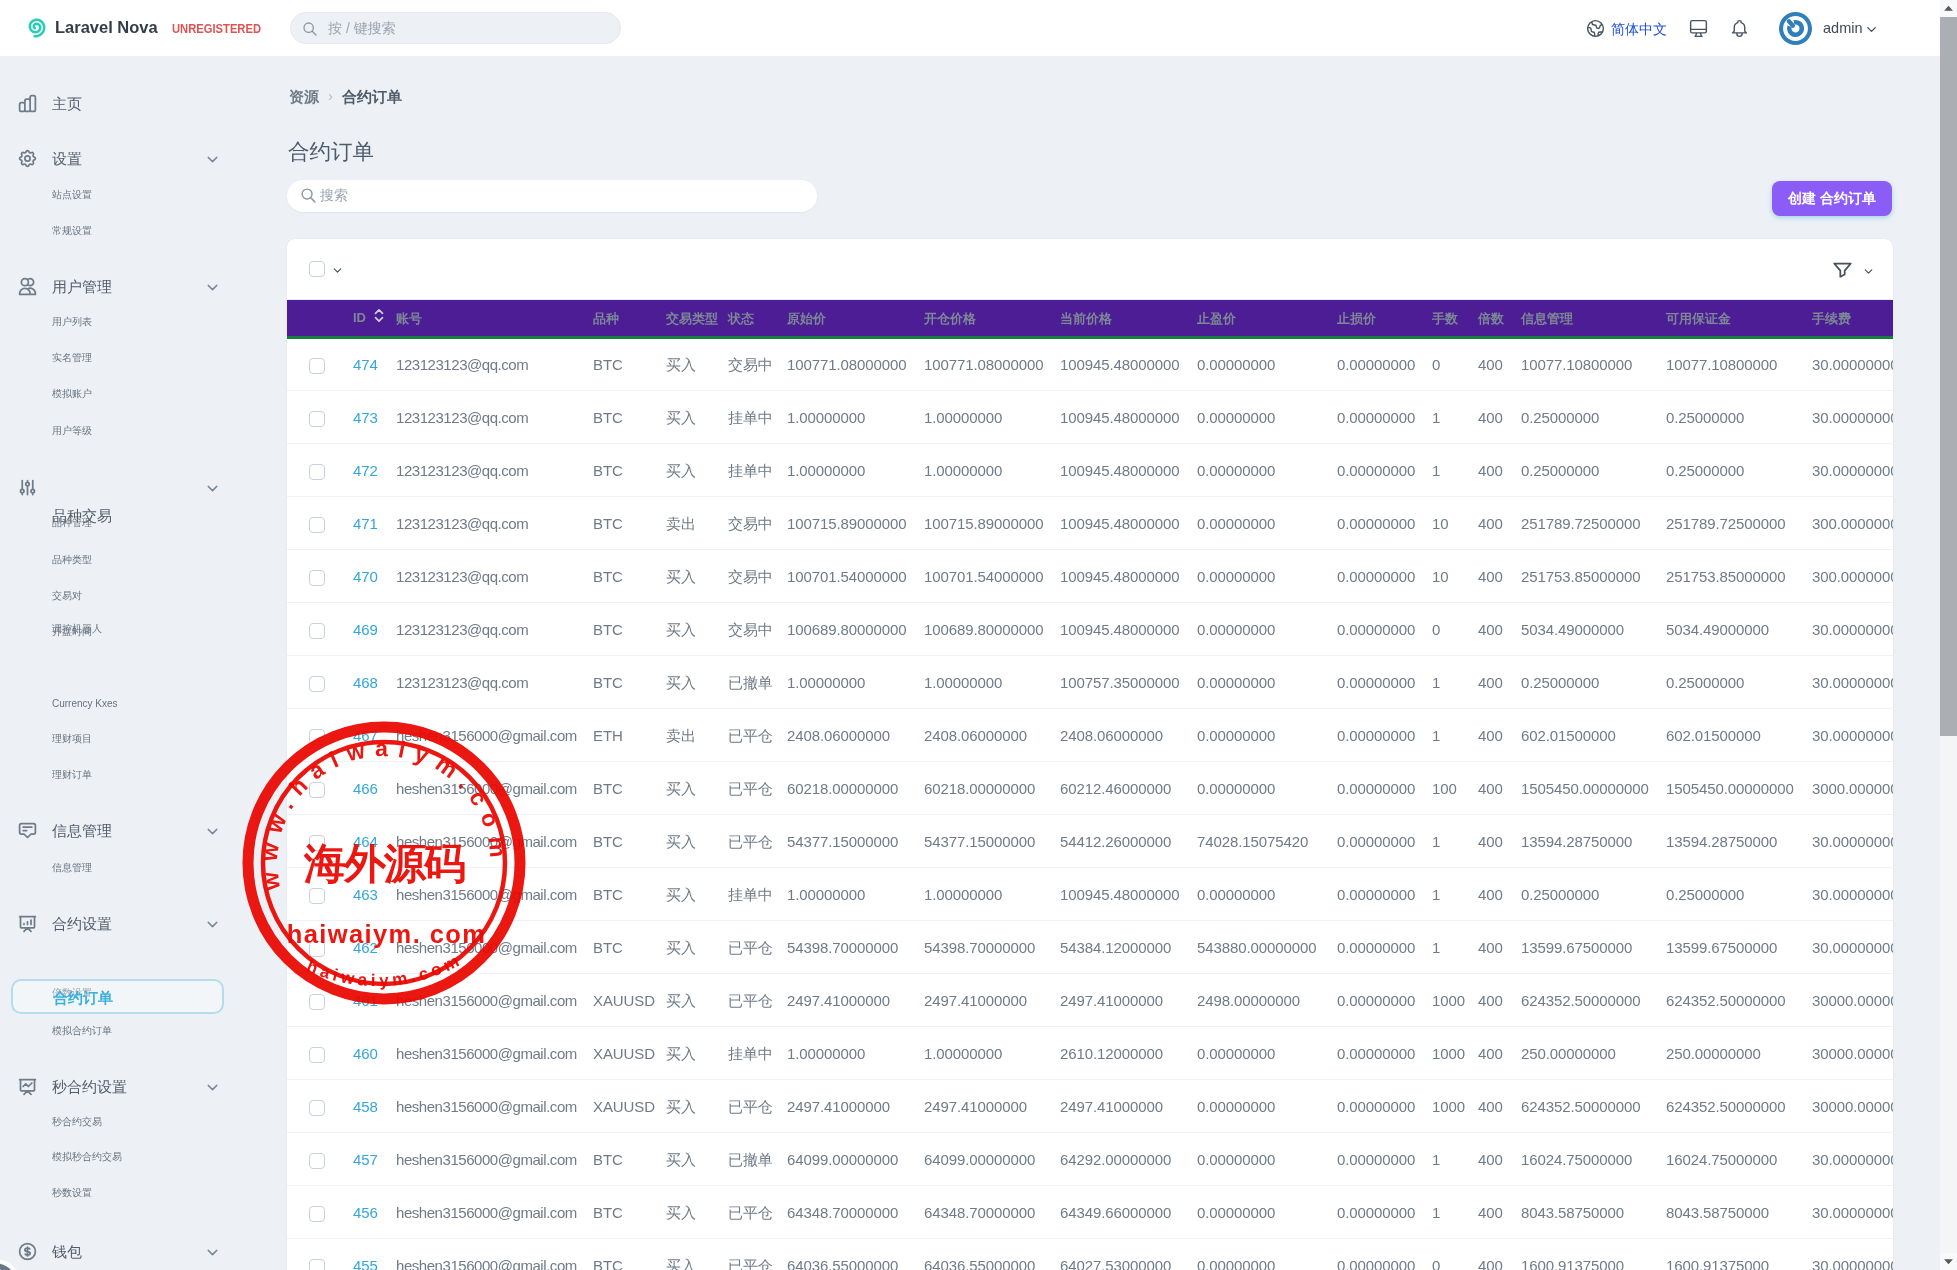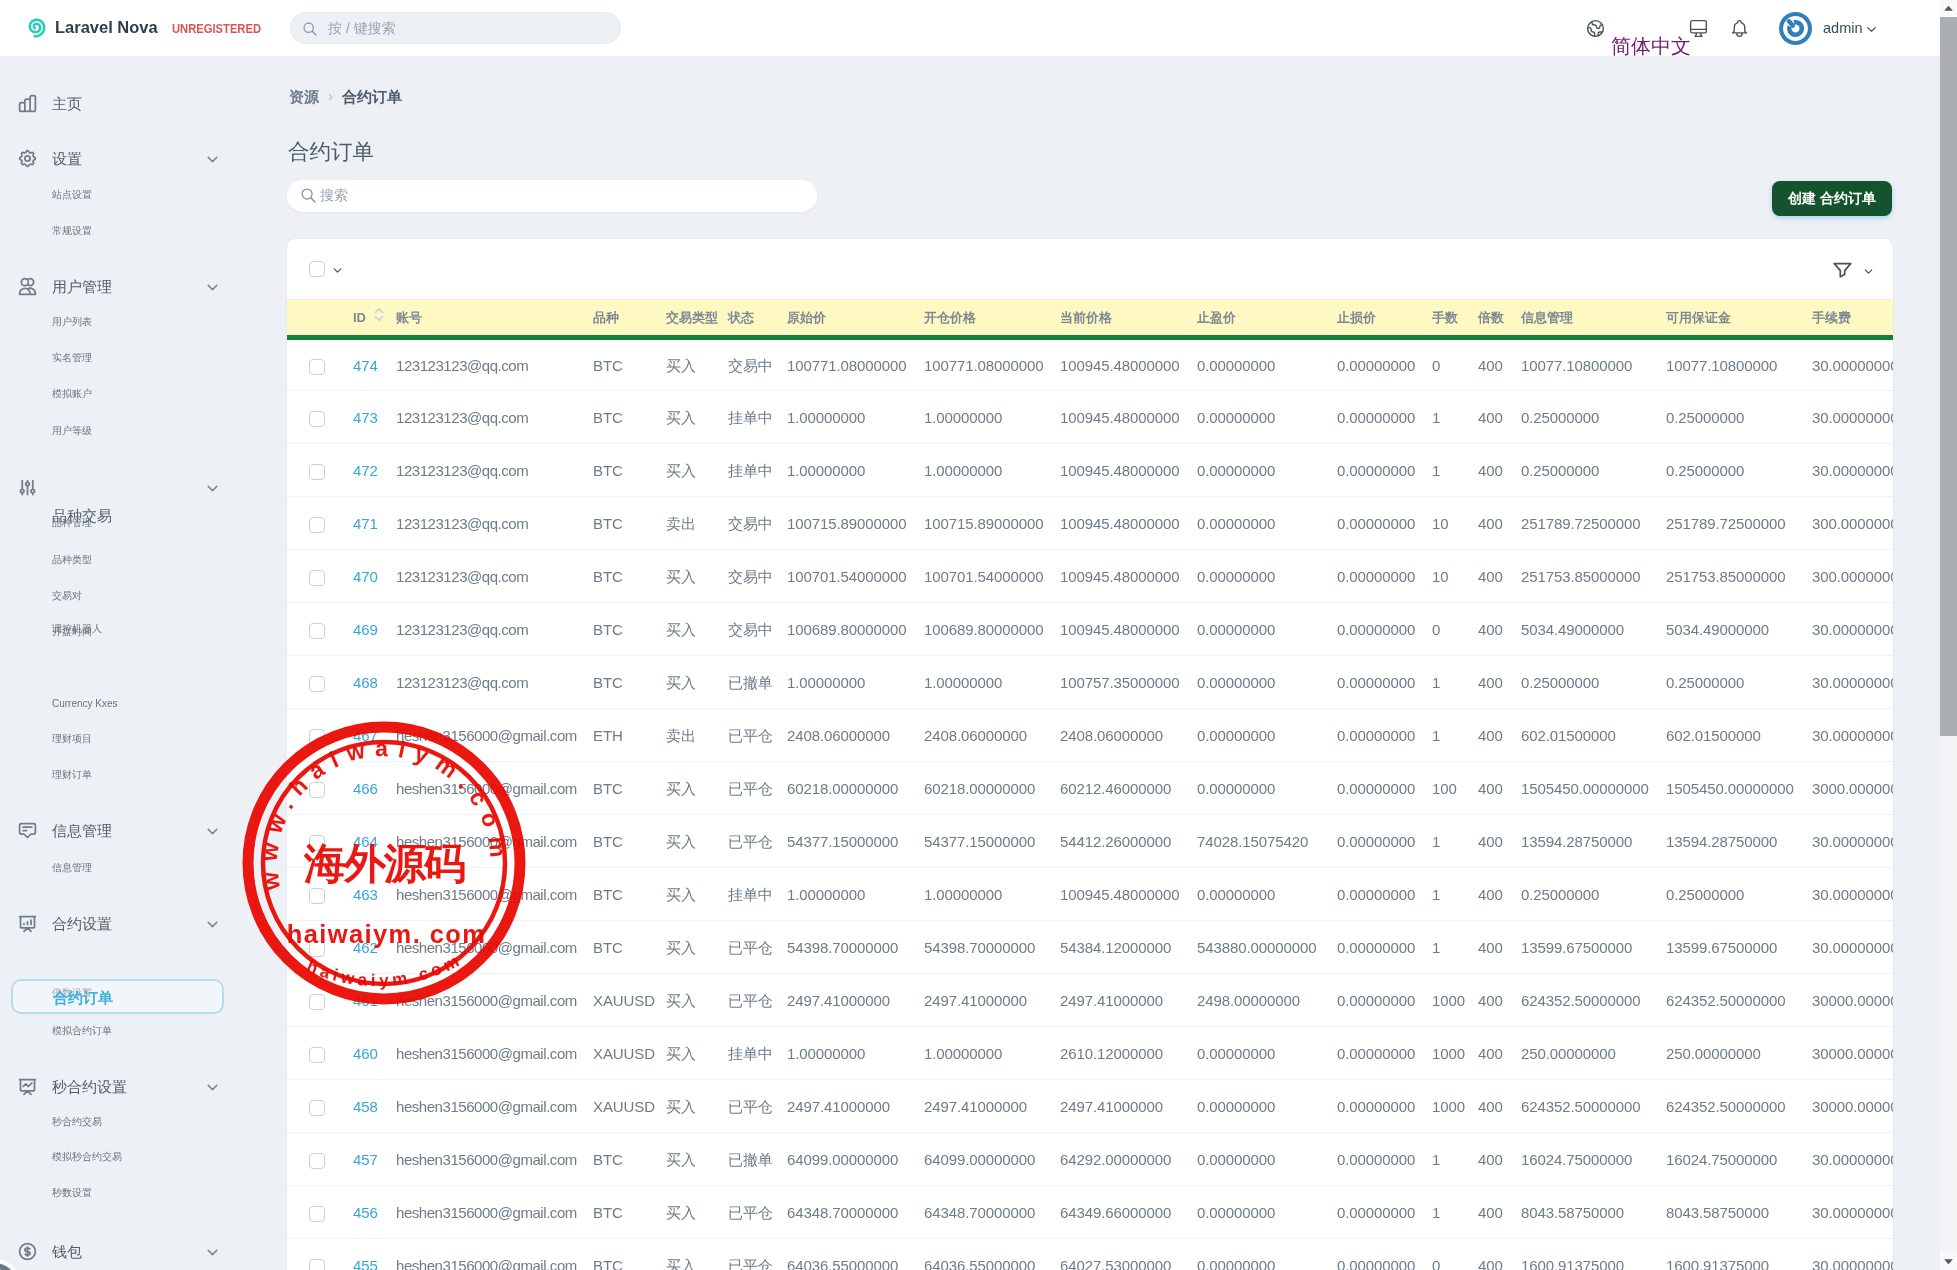--- a/index.html
+++ b/index.html
@@ -4,38 +4,38 @@
 *{margin:0;padding:0;box-sizing:border-box}
 html,body{width:1957px;height:1270px;overflow:hidden;font-family:"Liberation Sans",sans-serif;background:#edf1f6}
 #topbar{position:absolute;left:0;top:0;width:1940px;height:56px;background:#fff}
 #logo{position:absolute;left:25px;top:16px;width:22px;height:22px}
 #brand{position:absolute;left:55px;top:18px;font-size:16.5px;font-weight:bold;color:#333e48}
 #unreg{position:absolute;left:172px;top:21px;font-size:13.5px;font-weight:bold;color:#e05252;transform:scaleX(.83);transform-origin:left center}
 #topsearch{position:absolute;left:290px;top:12px;width:331px;height:32px;border-radius:16px;background:#edf0f4;border:1px solid #e6eaef}
 #topsearch svg{position:absolute;left:11px;top:8px;width:16px;height:16px;stroke:#8d98a5;stroke-width:2;fill:none;stroke-linecap:round;stroke-linejoin:round}
 #topsearch span{position:absolute;left:37px;top:7px;font-size:14px;color:#9aa5b1}
 .tic{position:absolute;width:21px;height:21px;stroke:#47525e;stroke-width:1.6;fill:none;stroke-linecap:round;stroke-linejoin:round}
-#lang{position:absolute;left:1611px;top:33px;font-size:20px;color:#701a75}
+#lang{position:absolute;left:1611px;top:21px;font-size:14px;color:#1d4ed8}
 #admin{position:absolute;left:1823px;top:20px;font-size:14.5px;color:#3e4a56}
 #avatar{position:absolute;left:1779px;top:12px;width:33px;height:33px}
 #crumb{position:absolute;left:289px;top:88px;font-size:15px;color:#6e7a87;font-weight:bold}
 #crumb .cur{color:#4e5b69}
 #crumb .sep{display:inline-block;margin:0 9px;color:#b3bcc5;font-weight:normal;transform:translateY(-1px)}
 #title{position:absolute;left:288px;top:137px;font-size:21.5px;font-weight:500;color:#4c5b6c}
 #psearch{position:absolute;left:287px;top:180px;width:530px;height:32px;border-radius:16px;background:#fff;box-shadow:0 1px 2px rgba(40,60,80,.06)}
 #psearch svg{position:absolute;left:13px;top:7px;width:17px;height:17px;stroke:#8d98a5;stroke-width:2;fill:none;stroke-linecap:round;stroke-linejoin:round}
 #psearch span{position:absolute;left:33px;top:7px;font-size:14px;color:#9aa5b1}
-#createbtn{position:absolute;left:1772px;top:181px;width:120px;height:35px;border-radius:8px;background:#14532d;color:#fff;font-size:14px;font-weight:bold;text-align:center;line-height:35px;box-shadow:0 2px 5px rgba(41,161,217,.35)}
+#createbtn{position:absolute;left:1772px;top:181px;width:120px;height:35px;border-radius:8px;background:#8b5cf6;color:#fff;font-size:14px;font-weight:bold;text-align:center;line-height:35px;box-shadow:0 2px 5px rgba(41,161,217,.35)}
 #card{position:absolute;left:287px;top:239px;width:1606px;height:1052px;background:#fff;border-radius:8px 8px 0 0;box-shadow:0 0 1px rgba(50,70,90,.15),0 1px 2px rgba(50,70,90,.08);overflow:hidden}
 #toolbar{position:relative;height:60px}
 .chk{display:inline-block;width:16px;height:16px;border:1px solid #c8d1da;border-radius:4px;background:#fff;vertical-align:middle}
 #toolbar .chk{position:absolute;left:22px;top:22px}
 .chev{stroke:#47525e;stroke-width:2.2;fill:none;stroke-linecap:round;stroke-linejoin:round}
 table{border-collapse:collapse;table-layout:fixed;width:1725px}
-thead th{height:38px;background:#fef9c3;border-top:1px solid #e9edf1;border-bottom:5px solid #15803d;text-align:left;vertical-align:middle}
+thead th{height:38px;background:#4c1d95;border-top:1px solid #e9edf1;border-bottom:3px solid #15803d;text-align:left;vertical-align:middle}
 .hl{font-size:13px;font-weight:bold;color:#7c8894}
 th .sort{display:inline-block;vertical-align:middle;margin-left:8px;transform:translateY(-1px)}
 th.idh{padding-left:8px}
 tbody td{height:53px;line-height:49px;font-size:15px;letter-spacing:-.1px;color:#6f7b88;vertical-align:middle;border-bottom:1px solid #eef1f5;overflow:hidden;white-space:nowrap}
 tbody td.id{color:#34a7da;font-weight:normal;padding-left:8px}
 td.cb,th.cb{padding-left:22px}
 td.acct{letter-spacing:-.45px}
 #wm{position:absolute;left:234px;top:713px;width:300px;height:300px}
 #wm2{position:absolute;left:0px;top:1250px;width:40px;height:20px}
 #sb{position:absolute;left:1940px;top:0;width:17px;height:1270px;background:#f4f5f6}

